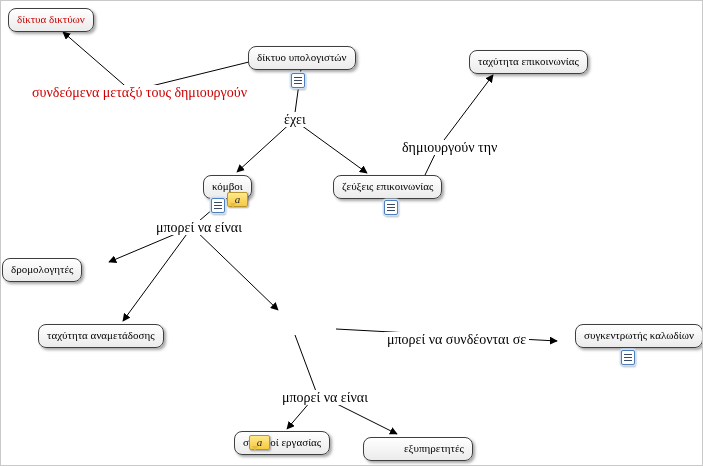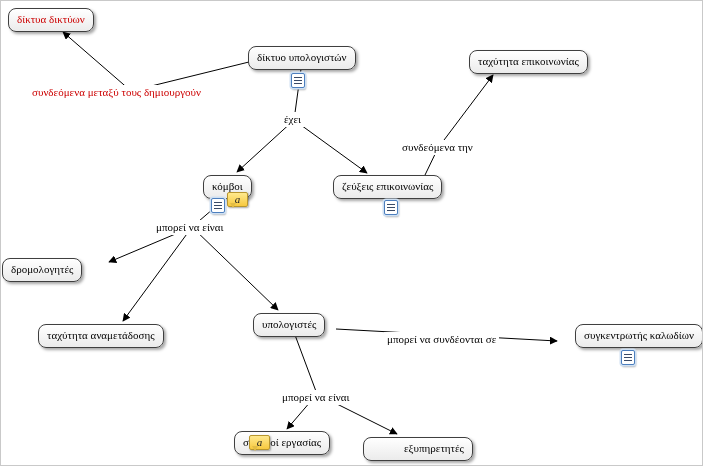--- a/index.html
+++ b/index.html
@@ -32,21 +32,21 @@
     line-height: 15px;
     color: #000000;
     white-space: nowrap;
     box-shadow: 2px 2px 3px rgba(0,0,0,0.35);
   }
   .node.red { color: #cc0000; }
   .phrase {
     position: absolute;
     z-index: 1;
     background: #ffffff;
-    font-size: 11px;
+    font-size: 14px;
     line-height: 15px;
     color: #000000;
     padding: 0 3px;
     white-space: nowrap;
   }
   .phrase.red { color: #cc0000; }
   .res-icon {
     position: absolute;
     z-index: 3;
     width: 14px;
@@ -122,33 +122,32 @@
   <div class="node" style="left:468px; top:49px;">ταχύτητα επικοινωνίας</div>
 
   <div class="node" style="left:202px; top:174px;">κόμβοι</div>
 
   <div class="node" style="left:332px; top:174px;">ζεύξεις επικοινωνίας</div>
 
   <div class="node" style="left:1px; top:257px;">δρομολογητές</div>
 
   <div class="node" style="left:37px; top:323px;">ταχύτητα αναμετάδοσης</div>
 
-  <div class="node" style="left:252px; top:312px;">υπολογιστές</div>
 
   <div class="node" style="left:574px; top:323px;">συγκεντρωτής καλωδίων</div>
 
   <div class="node" style="left:233px; top:430px;">σταθμοί εργασίας</div>
 
   <div class="node" style="left:362px; top:436px;padding-left:40px;">εξυπηρετητές</div>
 
   <div class="phrase red" style="left:28px; top:84px;">συνδεόμενα μεταξύ τους δημιουργούν</div>
 
   <div class="phrase" style="left:280px; top:111px;">έχει</div>
 
-  <div class="phrase" style="left:398px; top:139px;">συνδεόμενα την</div>
+  <div class="phrase" style="left:398px; top:139px;">δημιουργούν την</div>
 
   <div class="phrase" style="left:152px; top:219px;">μπορεί να είναι</div>
 
   <div class="phrase" style="left:383px; top:331px;">μπορεί να συνδέονται σε</div>
 
   <div class="phrase" style="left:278px; top:389px;">μπορεί να είναι</div>
 
   <span class="res-icon" style="left:290px; top:72px;"></span>
 
   <span class="res-icon" style="left:210px; top:197px;"></span>

